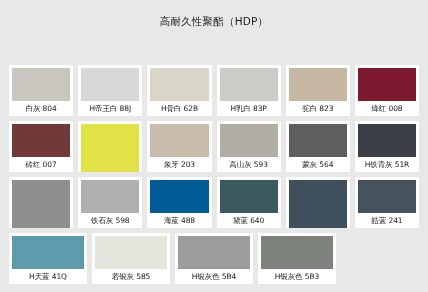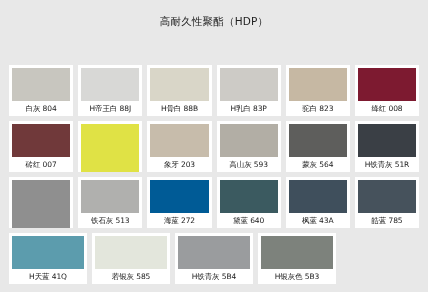--- a/index.html
+++ b/index.html
@@ -92,21 +92,21 @@
       <div class="swatch-card">
         <div class="chip" style="background-color: rgb(200, 198, 191);"></div>
         <div class="chip-label">白灰 804</div>
       </div>
       <div class="swatch-card">
         <div class="chip" style="background-color: rgb(216, 216, 214);"></div>
         <div class="chip-label">H帝王白 88J</div>
       </div>
       <div class="swatch-card">
         <div class="chip" style="background-color: rgb(217, 214, 200);"></div>
-        <div class="chip-label">H骨白 88B</div>
+        <div class="chip-label">H骨白 62B</div>
       </div>
       <div class="swatch-card">
         <div class="chip" style="background-color: rgb(205, 203, 198);"></div>
         <div class="chip-label">H乳白 83P</div>
       </div>
       <div class="swatch-card">
         <div class="chip" style="background-color: rgb(198, 184, 163);"></div>
         <div class="chip-label">驼白 823</div>
       </div>
       <div class="swatch-card">
@@ -140,52 +140,51 @@
         <div class="chip-label">H铁青灰 51R</div>
       </div>
     </div>
 
     <div class="row">
       <div class="swatch-card">
         <div class="chip" style="background-color: rgb(143, 143, 143);"></div>
       </div>
       <div class="swatch-card">
         <div class="chip" style="background-color: rgb(176, 176, 174);"></div>
-        <div class="chip-label">铁石灰 513</div>
+        <div class="chip-label">铁石灰 598</div>
       </div>
       <div class="swatch-card">
         <div class="chip" style="background-color: rgb(0, 91, 150);"></div>
-        <div class="chip-label">海蓝 272</div>
+        <div class="chip-label">海蓝 488</div>
       </div>
       <div class="swatch-card">
         <div class="chip" style="background-color: rgb(59, 90, 96);"></div>
         <div class="chip-label">黛蓝 640</div>
       </div>
       <div class="swatch-card">
         <div class="chip" style="background-color: rgb(63, 79, 92);"></div>
-        <div class="chip-label">枫蓝 43A</div>
       </div>
       <div class="swatch-card">
         <div class="chip" style="background-color: rgb(70, 82, 92);"></div>
-        <div class="chip-label">皓蓝 785</div>
+        <div class="chip-label">皓蓝 241</div>
       </div>
     </div>
 
     <div class="row">
       <div class="swatch-card">
         <div class="chip" style="background-color: rgb(92, 156, 173);"></div>
         <div class="chip-label">H天蓝 41Q</div>
       </div>
       <div class="swatch-card">
         <div class="chip" style="background-color: rgb(227, 230, 220);"></div>
         <div class="chip-label">若银灰 585</div>
       </div>
       <div class="swatch-card">
         <div class="chip" style="background-color: rgb(154, 156, 158);"></div>
-        <div class="chip-label">H铁青灰 5B4</div>
+        <div class="chip-label">H银灰色 5B4</div>
       </div>
       <div class="swatch-card">
         <div class="chip" style="background-color: rgb(125, 130, 124);"></div>
         <div class="chip-label">H银灰色 5B3</div>
       </div>
       <div class="swatch-card empty"></div>
     </div>
 
   </div>
 </div>

